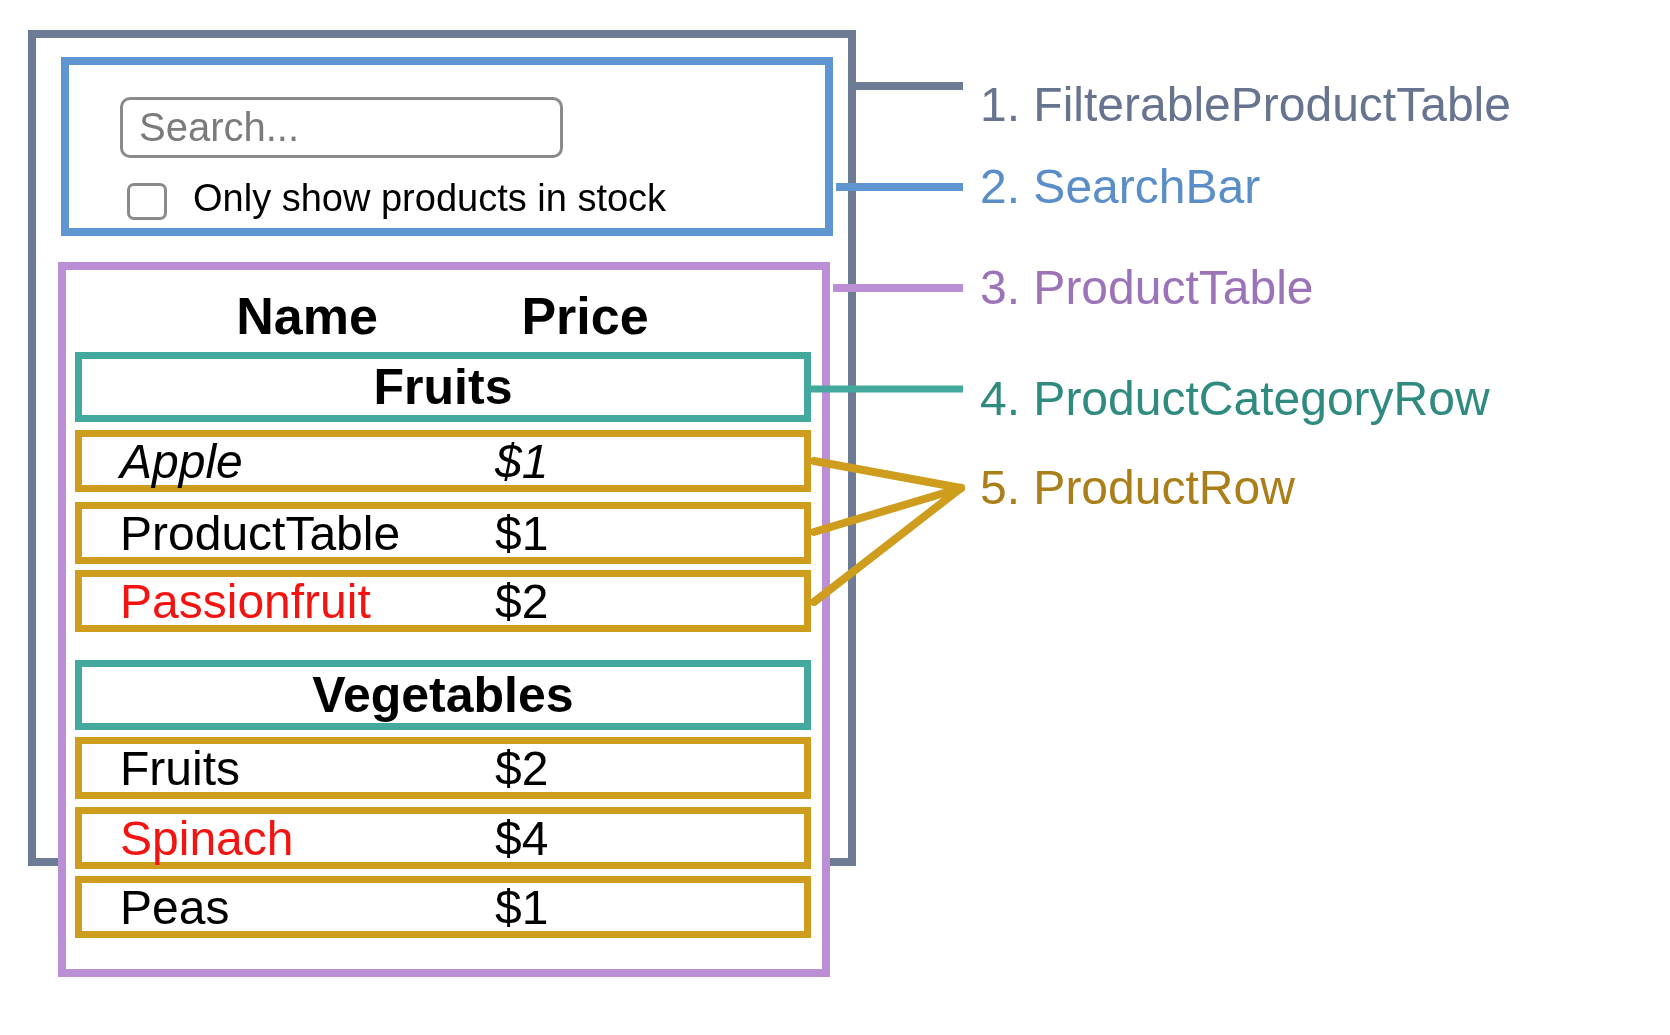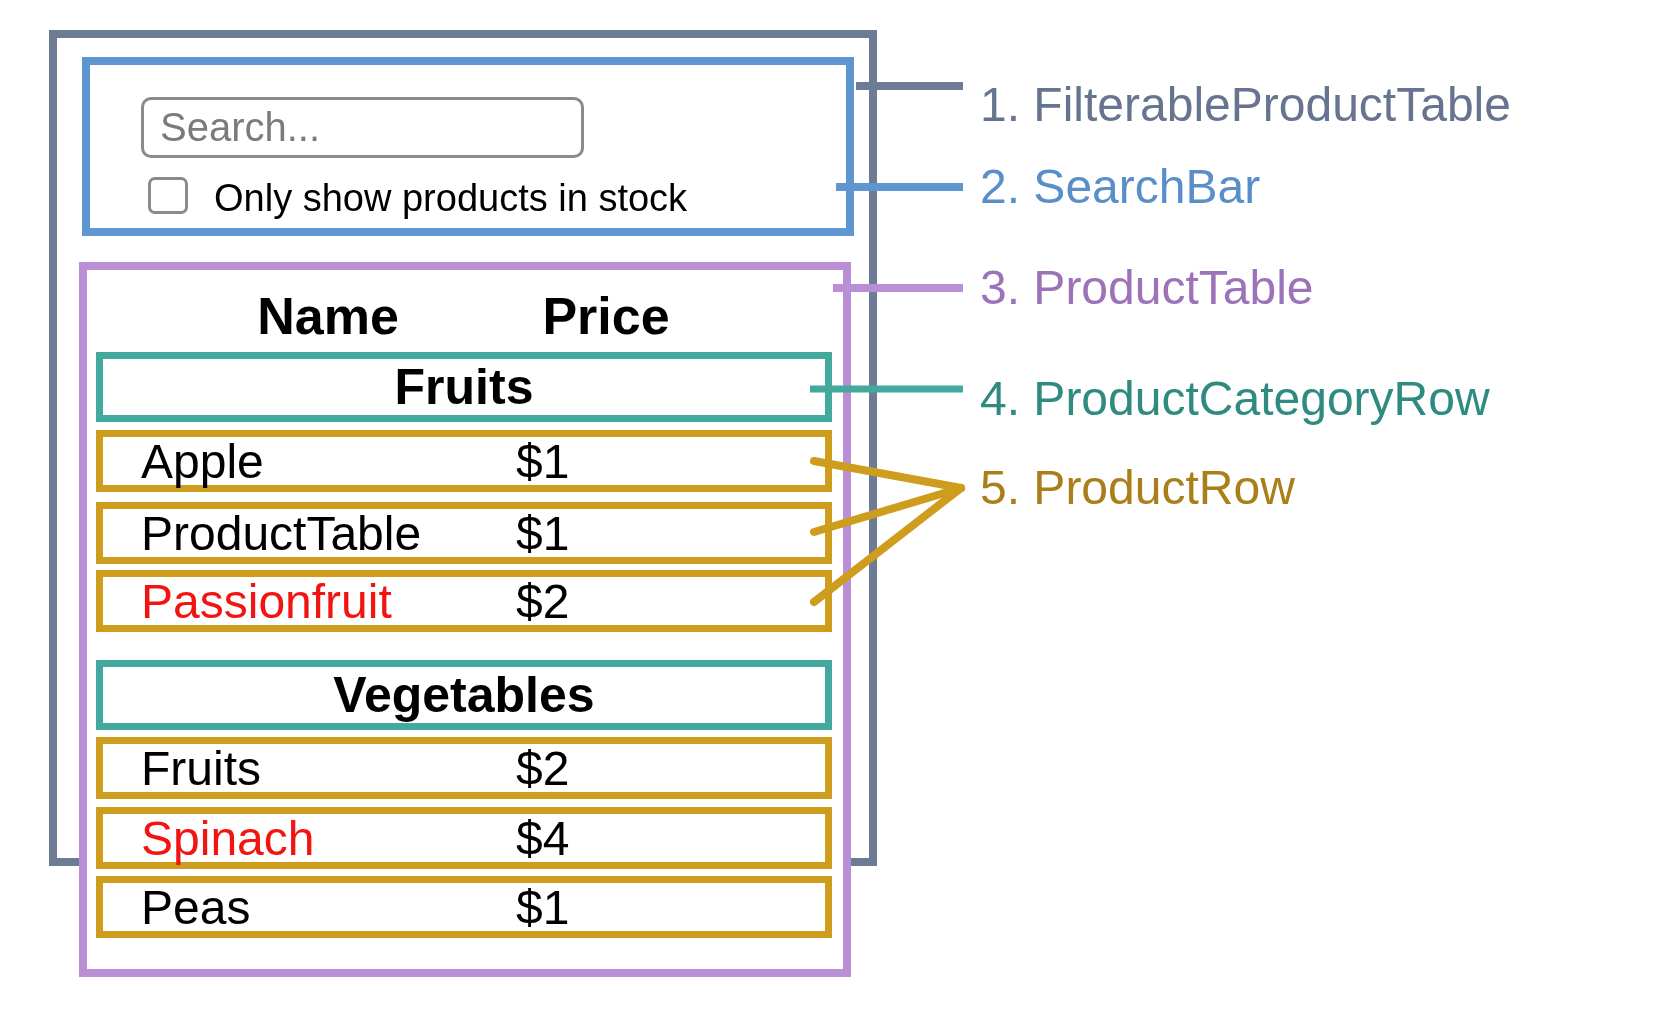--- a/index.html
+++ b/index.html
@@ -1,29 +1,29 @@
 <!DOCTYPE html>
 <html><head>
 <meta charset="utf-8">
 <style>
   html,body{margin:0;padding:0;background:#ffffff;}
   .canvas{
     position:relative;width:1670px;height:1035px;background:#ffffff;overflow:hidden;
     font-family:"Liberation Sans",sans-serif;
   }
   .box{position:absolute;box-sizing:border-box;background:#ffffff;}
-  .outer-box{left:49px;top:30px;width:828px;height:836px;border:8px solid #6e7b94;}
+  .outer-box{left:28px;top:30px;width:828px;height:836px;border:8px solid #6e7b94;}
   .searchbar-box{left:25px;top:19px;width:772px;height:179px;border:8px solid #5f96d2;}
   .search-input{
     position:absolute;left:51px;top:32px;width:443px;height:61px;box-sizing:border-box;
     border:3px solid #8a8a8a;border-radius:10px;font-size:40px;padding:0 16px;color:#444444;
     font-family:"Liberation Sans",sans-serif;background:#ffffff;outline:none;
   }
   .search-input::placeholder{color:#7b7b7b;}
-  .checkbox-row{position:absolute;left:58px;top:112px;display:flex;align-items:flex-start;}
+  .checkbox-row{position:absolute;left:58px;top:112px;display:flex;align-items:flex-end;}
   .checkbox{width:40px;height:37px;border:3px solid #8a8a8a;border-radius:7px;box-sizing:border-box;background:#ffffff;}
   .checkbox-label{margin-left:26px;font-size:38px;color:#000000;white-space:nowrap;}
   .product-table-box{left:22px;top:224px;width:772px;height:715px;border:8px solid #bb8fd6;}
   .th{position:absolute;transform:translateX(-50%);font-weight:bold;font-size:52px;top:16px;color:#000000;}
   .th.name{left:241px;}
   .th.price{left:519px;}
   .category-row{
     position:absolute;left:9px;width:736px;height:70px;border:7px solid #43a89d;box-sizing:border-box;
     display:flex;align-items:center;justify-content:center;font-weight:bold;font-size:50px;background:#ffffff;color:#000000;text-align:right;
   }
@@ -53,21 +53,21 @@
       </div>
     </div>
 
     <div class="box product-table-box" id="table-rows" style="border-color: rgb(187, 143, 214);">
       <span class="th name">Name</span>
       <span class="th price">Price</span>
 
     <div class="category-row" style="top: 82px; border-color: rgb(67, 168, 157);">
           <span>Fruits</span>
         </div>
-        <div class="product-row" style="top: 160px; border-color: rgb(207, 157, 29);">
+        <div class="product-row" style="top: 160px; border-color: rgb(207, 157, 29); font-style: italic;">
           <span class="name" style="color: rgb(0, 0, 0);">Apple</span>
           <span class="price">$1</span>
         </div>
         <div class="product-row" style="top: 232px; border-color: rgb(207, 157, 29);">
           <span class="name" style="color: rgb(0, 0, 0);">ProductTable</span>
           <span class="price">$1</span>
         </div>
         <div class="product-row" style="top: 300px; border-color: rgb(207, 157, 29);">
           <span class="name" style="color: rgb(242, 20, 17);">Passionfruit</span>
           <span class="price">$2</span>

